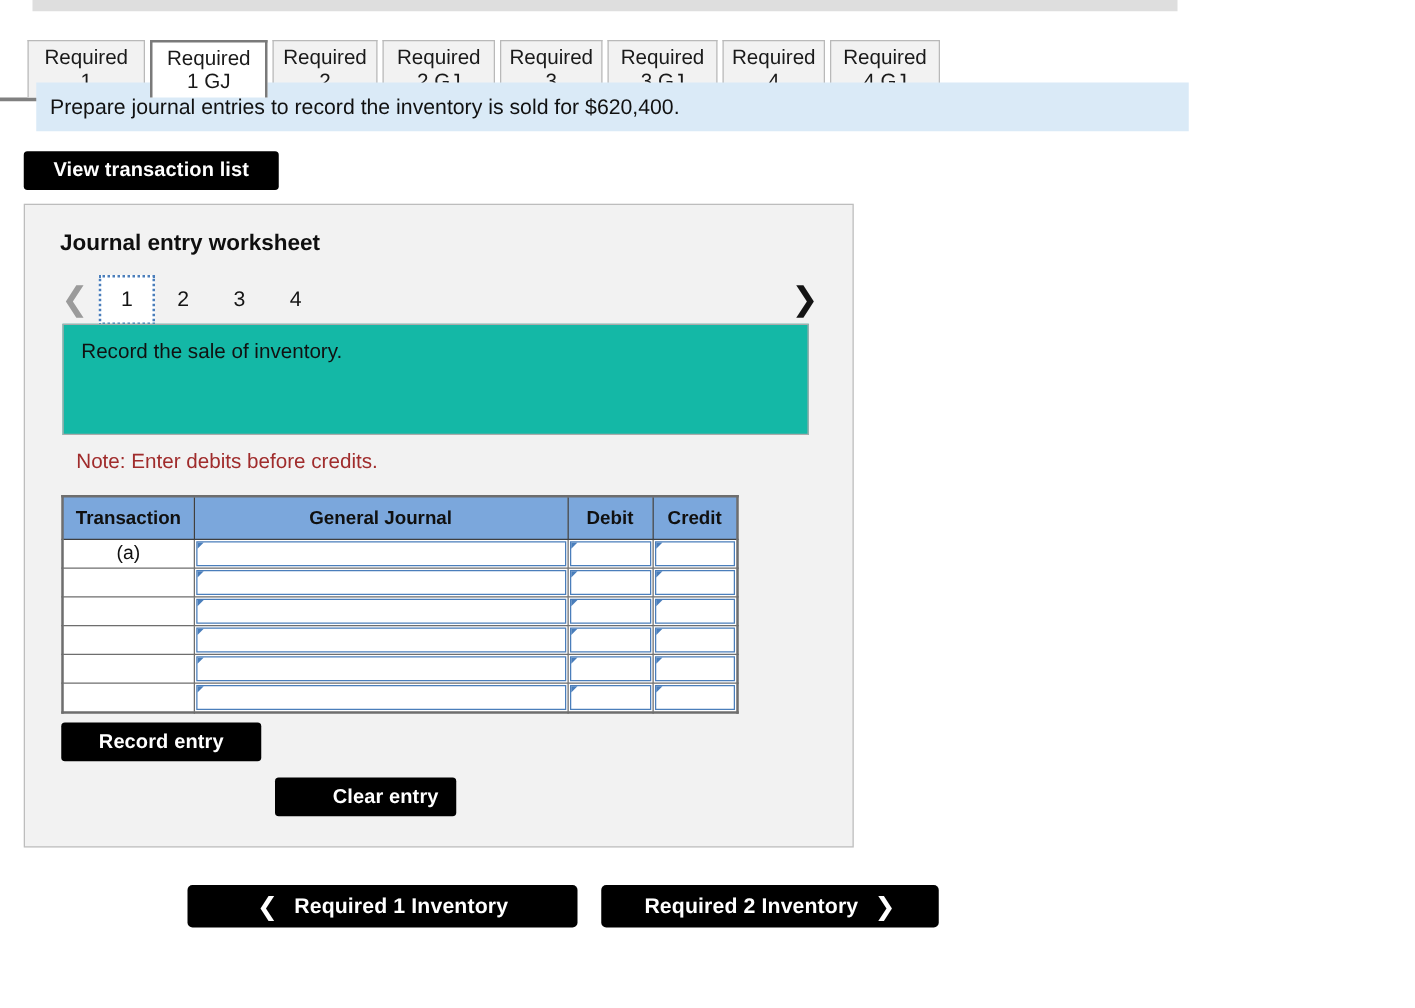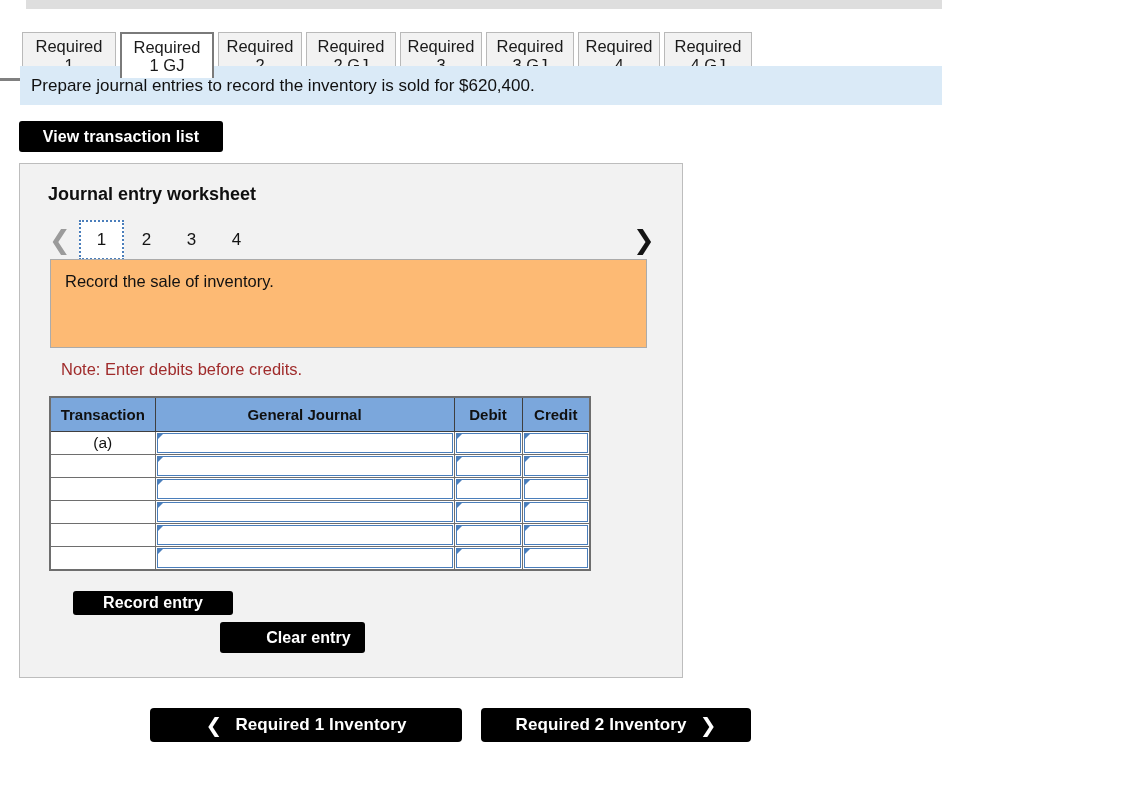--- a/index.html
+++ b/index.html
@@ -67,21 +67,21 @@
     background: #ffffff;
     border: 2px solid #7a7a7a;
     border-bottom: none;
     z-index: 3;
   }
   .tab .l1, .tab .l2 { display:block; }
 
   
   .instruction {
     position: absolute;
-    left: 20px;
+    left: 29px;
     top: 66px;
     width: 922px;
     height: 39px;
     background: #daeaf7;
     display: flex;
     align-items: center;
     box-sizing: border-box;
     padding-left: 11px;
     font-size: 17px;
     color: #111;
@@ -182,21 +182,21 @@
     border: 2px dotted #4a7ebb;
   }
 
   
   .descbox {
     position: absolute;
     left: 30px;
     top: 95px;
     width: 597px;
     height: 89px;
-    background: #fdba74;
+    background: #14b8a6;
     border: 1px solid #ababab;
     box-sizing: border-box;
     padding: 12px 14px;
     font-size: 16.5px;
     color: #111;
   }
 
   
   .note {
     position: absolute;
@@ -268,24 +268,23 @@
     width: 0;
     height: 0;
     border-top: 5px solid #4a7ebb;
     border-right: 5px solid transparent;
   }
 
   
   #record-entry {
     position: absolute;
     left: 29px;
-    top: 427px;
+    top: 414px;
     width: 160px;
-    height: 24px;
-    margin-left: 24px;
+    height: 31px;
   }
   #view-general-journal {
     position: absolute;
     left: 402px;
     top: 414px;
     width: 215px;
     height: 31px;
   }
   #clear-entry {
     position: absolute;

